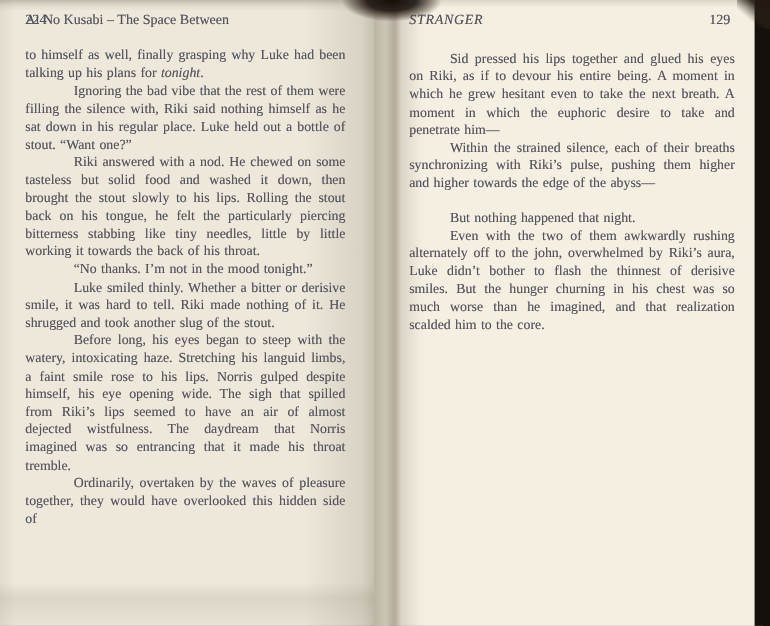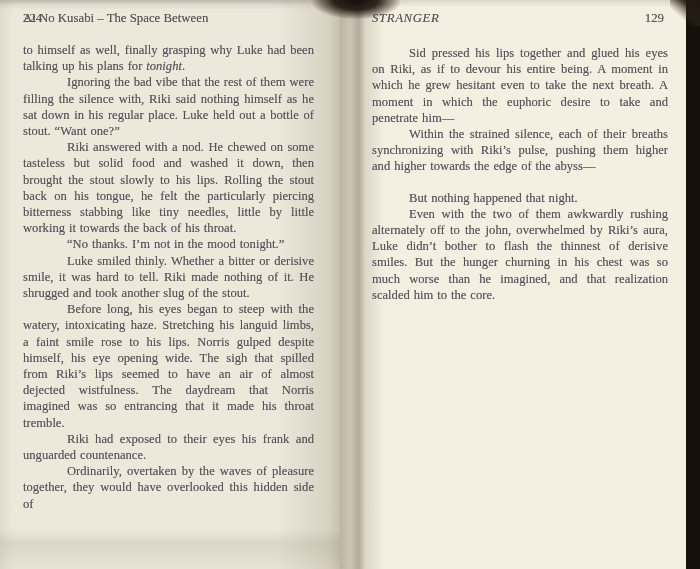--- a/index.html
+++ b/index.html
@@ -101,21 +101,20 @@
         <span class="folio folio-left">224</span>
         <span class="rh-title">Ai No Kusabi – The Space Between</span>
       </div>
       <div class="body-text">
         <p class="para first"><span>to himself as well, finally grasping why Luke had been talking up his plans for </span><span class="it">tonight</span><span>.</span></p>
         <p class="para"><span>Ignoring the bad vibe that the rest of them were filling the silence with, Riki said nothing himself as he sat down in his regular place. Luke held out a bottle of stout. “Want one?”</span></p>
         <p class="para"><span>Riki answered with a nod. He chewed on some tasteless but solid food and washed it down, then brought the stout slowly to his lips. Rolling the stout back on his tongue, he felt the particularly piercing bitterness stabbing like tiny needles, little by little working it towards the back of his throat.</span></p>
         <p class="para"><span>“No thanks. I’m not in the mood tonight.”</span></p>
         <p class="para"><span>Luke smiled thinly. Whether a bitter or derisive smile, it was hard to tell. Riki made nothing of it. He shrugged and took another slug of the stout.</span></p>
         <p class="para"><span>Before long, his eyes began to steep with the watery, intoxicating haze. Stretching his languid limbs, a faint smile rose to his lips. Norris gulped despite himself, his eye opening wide. The sigh that spilled from Riki’s lips seemed to have an air of almost dejected wistfulness. The daydream that Norris imagined was so entrancing that it made his throat tremble.</span></p>
-        <p class="para"><span>Riki had exposed to their eyes his frank and unguarded countenance.</span></p>
         <p class="para"><span>Ordinarily, overtaken by the waves of pleasure together, they would have overlooked this hidden side of</span></p>
       </div>
     </div>
   </div>
 
   <div class="page page-right">
     <div class="page-inner">
       <div class="running-head">
         <span class="rh-title caps-italic">STRANGER</span>
         <span class="folio folio-right">129</span>

